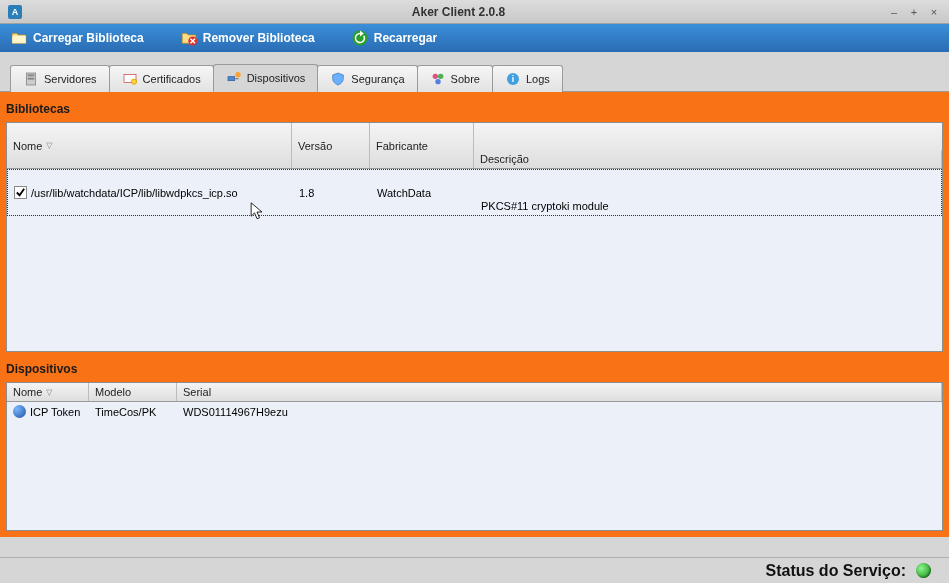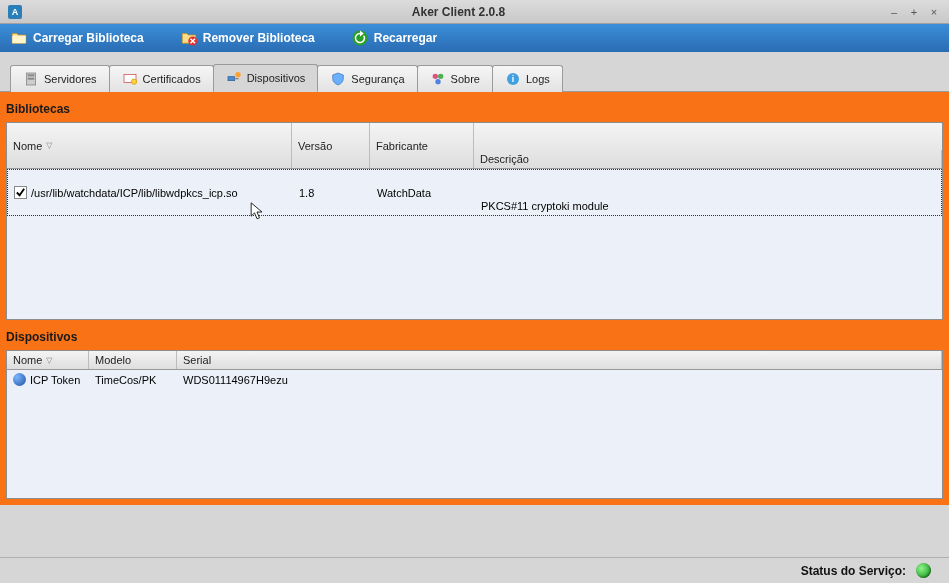--- a/index.html
+++ b/index.html
@@ -31,34 +31,34 @@
 .trow { display:flex; font-size:11px; color:#000; padding:2px 0; }
 .trow.sel { border:1px dotted #333; background:#ecf1f9; }
 .td { padding:1px 6px; display:flex; align-items:center; gap:4px; }
 .check { width:13px; height:13px; background:#fff; border:1px solid #888; display:flex;align-items:center;justify-content:center; }
 .check svg { width:11px; height:11px; }
 
 #libTable .col-nome { width:285px; }
 #libTable .col-ver { width:78px; }
 #libTable .col-fab { width:104px; }
 #libTable .col-desc { flex:1;margin-top:27px; }
-#libTable .tbody { height:150px; }
+#libTable .tbody { height:182px; }
 
 #devTable .col-nome { width:82px; }
 #devTable .col-model { width:88px; }
 #devTable .col-serial { flex:1; }
 #devTable .tbody { height:128px; }
 
 .token-icon { width:13px; height:13px; border-radius:50%; background:radial-gradient(circle at 30% 30%,#7ab8ff,#2050a0); }
 
 .cursor { position:absolute; left:250px; top:202px; pointer-events:none; }
 .cursor svg { width:14px; height:20px; }
 
 .statusbar { position:absolute; bottom:0; left:0; right:0; height:26px; background:#d6d6d6; border-top:1px solid #b0b0b0; display:flex; align-items:center; justify-content:flex-end; padding:0 18px; gap:10px; }
-.status-label { font-size:12px; font-weight:bold; color:#111; }
+.status-label { font-size:16px; font-weight:bold; color:#111; }
 .status-led { width:15px; height:15px; border-radius:50%; background:radial-gradient(circle at 35% 35%,#8cf58c,#0b8a0b); box-shadow:inset -1px -1px 2px rgba(0,0,0,.4); }
 
 .sections-area { border-top:1px solid #9a9a9a; background:#f97316; padding:6px; margin-top:-1px; }
 </style>
 </head>
 <body>
 
 <div class="titlebar">
   <div class="title-icon">
       <span>A</span>

